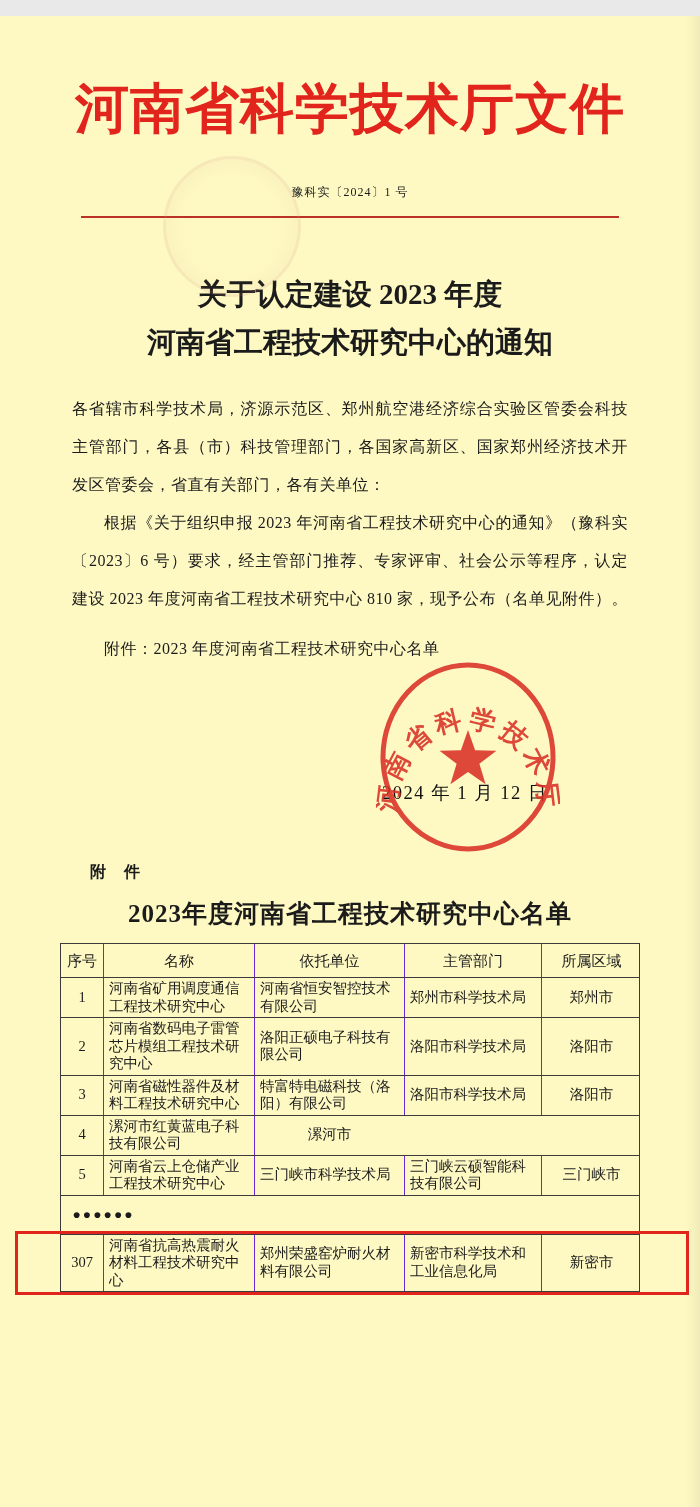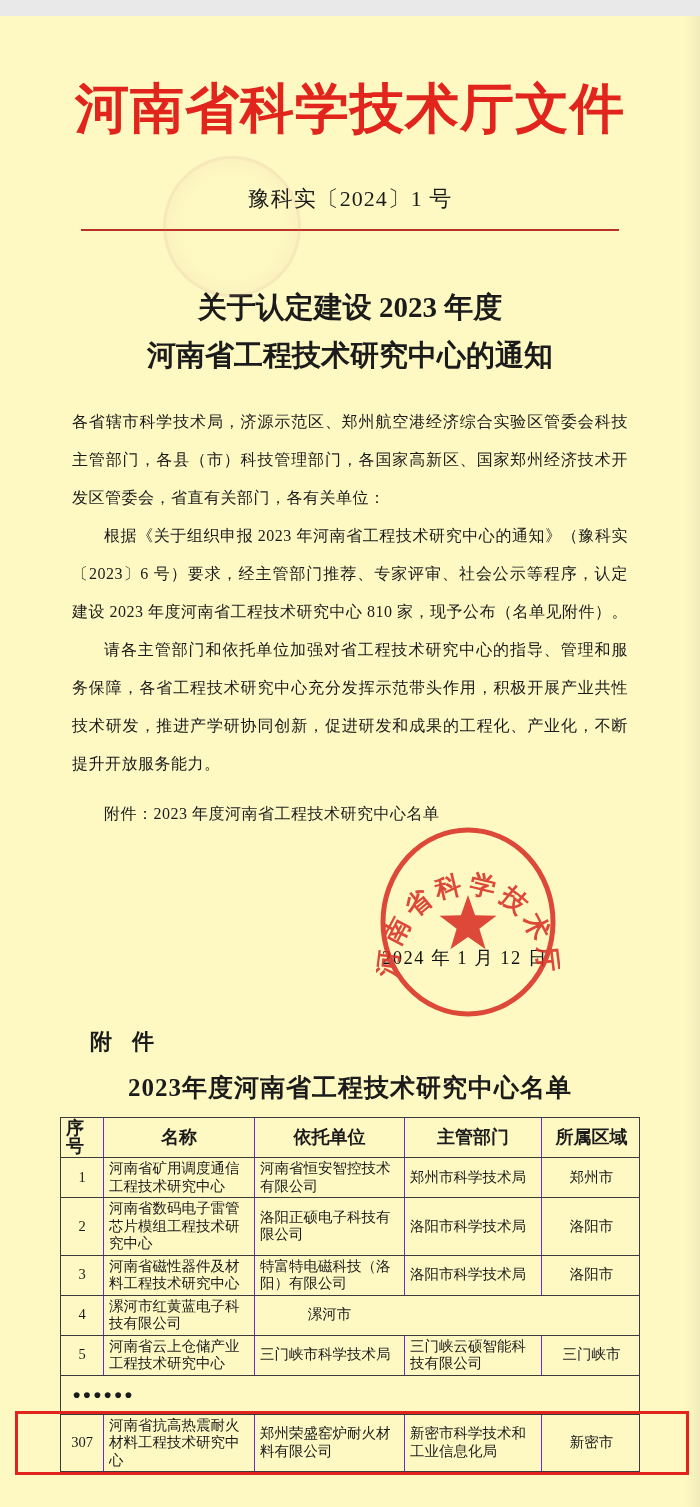--- a/index.html
+++ b/index.html
@@ -12,48 +12,48 @@
     background:linear-gradient(to right,rgba(0,0,0,0),rgba(0,0,0,.06));pointer-events:none;}
   .ghost-seal{
     position:absolute;left:163px;top:140px;width:132px;height:135px;border-radius:50%;
     border:3px solid rgba(205,140,130,.16);
     box-shadow:inset 0 0 28px rgba(205,140,130,.10);
   }
   .red-head{
     margin:0;padding-top:62px;text-align:center;
     font-size:54px;font-weight:bold;color:#e2251c;letter-spacing:1px;line-height:1.15;
   }
-  .doc-number{text-align:center;margin-top:44px;font-size:22px;letter-spacing:1px;}
+  .doc-number{text-align:center;margin-top:44px;font-size:12px;letter-spacing:1px;}
   .red-line{width:538px;margin:15px auto 0;border:none;border-top:2.5px solid #bb3126;}
   .notice-title{margin:52px 0 0;text-align:center;font-size:29px;font-weight:bold;line-height:48px;}
   .body-text{width:556px;margin:24px auto 0;}
   .body-text p{margin:0;font-size:16px;line-height:38px;text-align:justify;letter-spacing:.5px;}
   .indent{text-indent:2em;}
   .attachment{margin-top:12px !important;}
   .seal-block{position:relative;height:202px;margin-top:-12px;}
   .seal-date{position:absolute;left:382px;top:124px;font-size:18.5px;letter-spacing:1.5px;color:#111;}
   .seal-svg{position:absolute;left:376px;top:2px;opacity:.88;}
   .appendix-label{
-    margin:4px 0 0 90px;font-size:22px;font-weight:bold;letter-spacing:7px;
-    font-family:Liberation Sans, sans-serif;
+    margin:4px 0 0 90px;font-size:16px;font-weight:bold;letter-spacing:7px;
+    font-family:Liberation Serif, serif;
   }
   .table-title{margin:14px 0 0;text-align:center;font-size:25px;font-weight:bold;letter-spacing:1px;}
   .tbl{
     margin:13px 0 0 60px;width:580px;border:1.5px solid #3b3b3b;box-sizing:border-box;
     font-size:14.5px;
   }
   .trow{display:grid;grid-template-columns:42px 151px 150px 137px 100px;}
   .trow + .trow{border-top:1px solid #3b3b3b;}
   .tcell{
     border-left:1px solid #6d28d9;display:flex;align-items:center;
     padding:2px 5px;line-height:17.5px;box-sizing:border-box;min-height:38px;
   }
   .tcell:first-child{border-left:none;}
   .thead .tcell{
-    justify-content:center;font-weight:bold;min-height:33px;font-size:18px;
+    justify-content:center;font-weight:normal;min-height:33px;font-size:15px;
     font-family:"Liberation Sans","DejaVu Sans",sans-serif;
   }
   .c-center{justify-content:center;text-align:center;}
   .ellipsis-row{display:block;padding:6px 0 6px 12px;font-size:21px;font-weight:bold;
     letter-spacing:3px;min-height:26px;line-height:26px;
     font-family:"Liberation Sans","DejaVu Sans",sans-serif;}
   .highlight{position:relative;}
   .highlight::after{
     content:'';position:absolute;left:-46px;right:-50px;top:-4px;bottom:-4px;
     border:3px solid #e2251c;pointer-events:none;z-index:5;
@@ -73,21 +73,20 @@
   <hr class="red-line">
 
   <h2 class="notice-title">
     <span>关于认定建设 2023 年度</span><br>
     <span>河南省工程技术研究中心的通知</span>
   </h2>
 
   <div class="body-text">
     <p>各省辖市科学技术局，济源示范区、郑州航空港经济综合实验区管委会科技主管部门，各县（市）科技管理部门，各国家高新区、国家郑州经济技术开发区管委会，省直有关部门，各有关单位：</p>
     <p class="indent">根据《关于组织申报 2023 年河南省工程技术研究中心的通知》（豫科实〔2023〕6 号）要求，经主管部门推荐、专家评审、社会公示等程序，认定建设 2023 年度河南省工程技术研究中心 810 家，现予公布（名单见附件）。</p>
-    <p class="indent">请各主管部门和依托单位加强对省工程技术研究中心的指导、管理和服务保障，各省工程技术研究中心充分发挥示范带头作用，积极开展产业共性技术研发，推进产学研协同创新，促进研发和成果的工程化、产业化，不断提升开放服务能力。</p>
     <p class="indent attachment">附件：2023 年度河南省工程技术研究中心名单</p>
   </div>
 
   <div class="seal-block">
     <div class="seal-date">2024 年 1 月 12 日</div>
     <svg class="seal-svg" width="184" height="198" viewBox="0 0 184 198">
       <defs>
         <path id="sealArc" d="M 20 150 A 72 80 0 1 1 164 150" fill="none"></path>
       </defs>
       <ellipse cx="92" cy="99" rx="85" ry="92" fill="none" stroke="#d93026" stroke-width="5"></ellipse>

